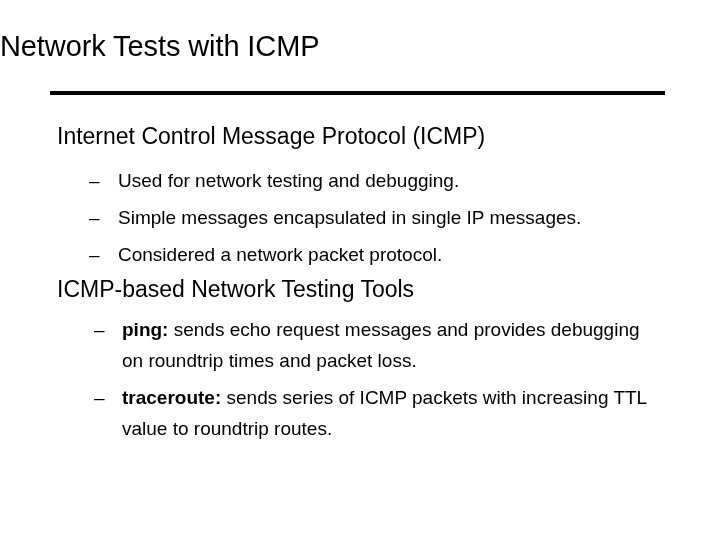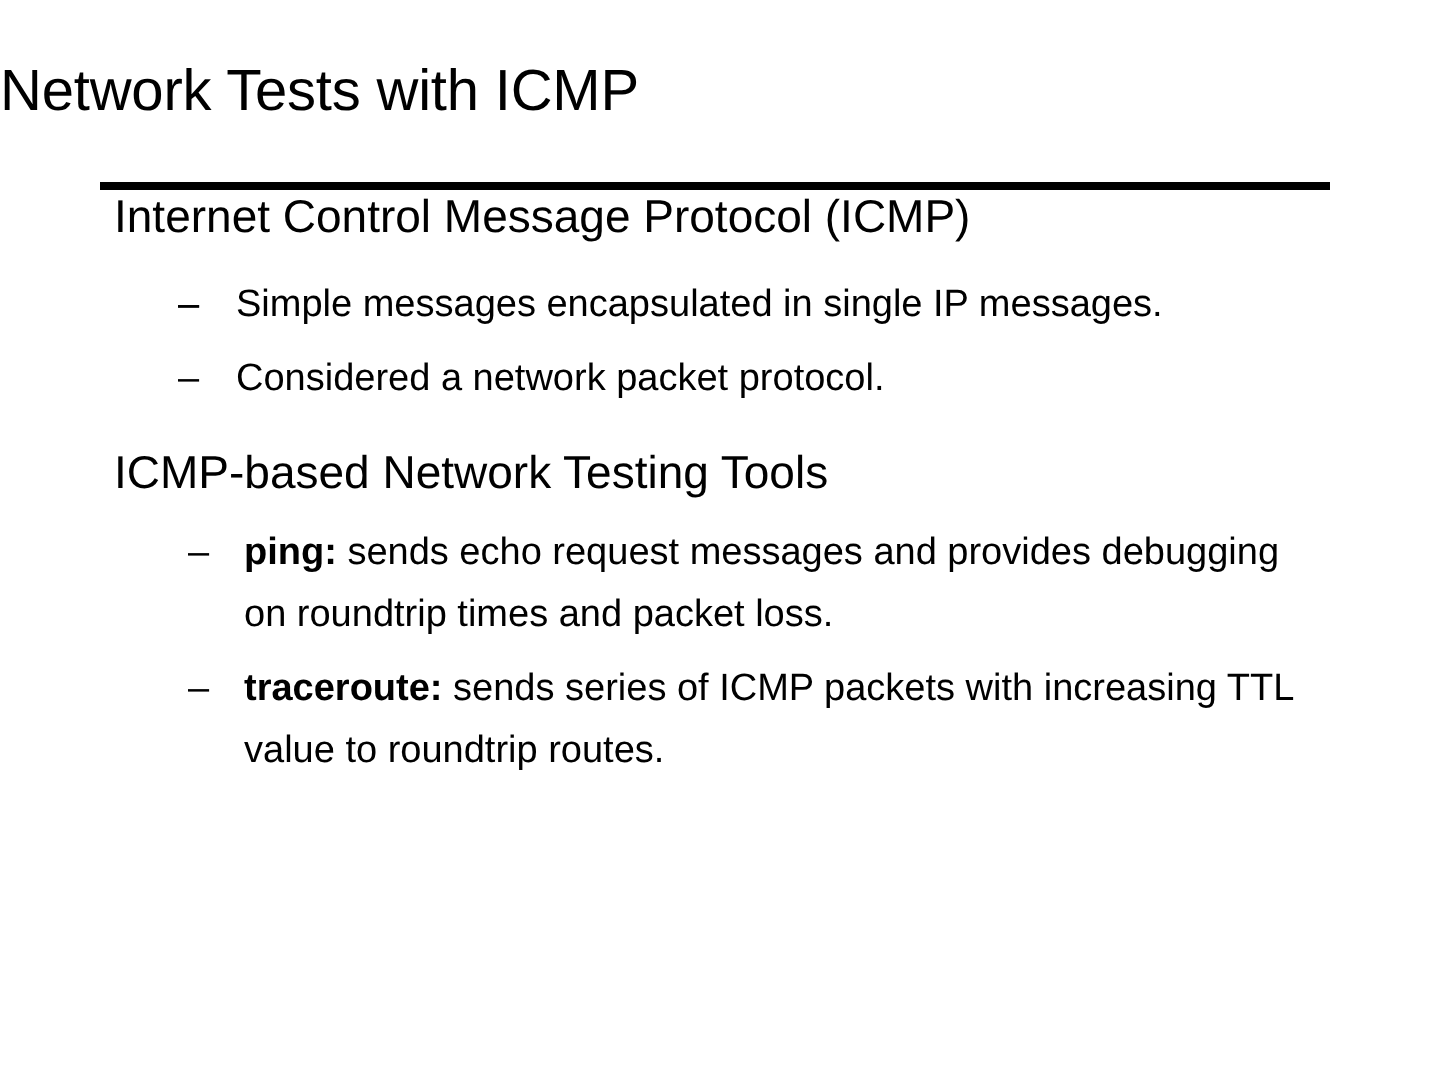--- a/index.html
+++ b/index.html
@@ -44,34 +44,33 @@
     top: 91px;
     width: 615px;
     height: 4px;
     background: #000000;
   }
 
   
   .body-block {
     position: absolute;
     left: 0;
-    top: 92px;
+    top: 120px;
     width: 720px;
   }
 
   .lvl1 {
     font-size: 23px;
     font-weight: 400;
     line-height: 32px;
     color: #000000;
     padding-left: 57px;
     white-space: nowrap;
   }
   .group-two .lvl1 {
-    margin-top: 12px;
   }
 
   .lvl2-list {
     margin: 0;
     padding: 0;
     list-style: none;
   }
   .lvl2 {
     position: relative;
     font-size: 19px;
@@ -122,21 +121,21 @@
 
   <div class="title-rule"></div>
 
   <div class="body-block">
 
     <div class="section group-one">
       <div class="lvl1">Internet Control Message Protocol (ICMP)</div>
 
       <ul class="lvl2-list">
         <li class="lvl2">
-          <span class="dash">–&nbsp;</span>
+          <span class="dash">–&nbsp;</span><span>Used for network testing and debugging.</span>
         </li>
         <li class="lvl2">
           <span class="dash">–&nbsp;</span><span>Simple messages encapsulated in single IP messages.</span>
         </li>
         <li class="lvl2">
           <span class="dash">–&nbsp;</span><span>Considered a network packet protocol.</span>
         </li>
       </ul>
     </div>
 

